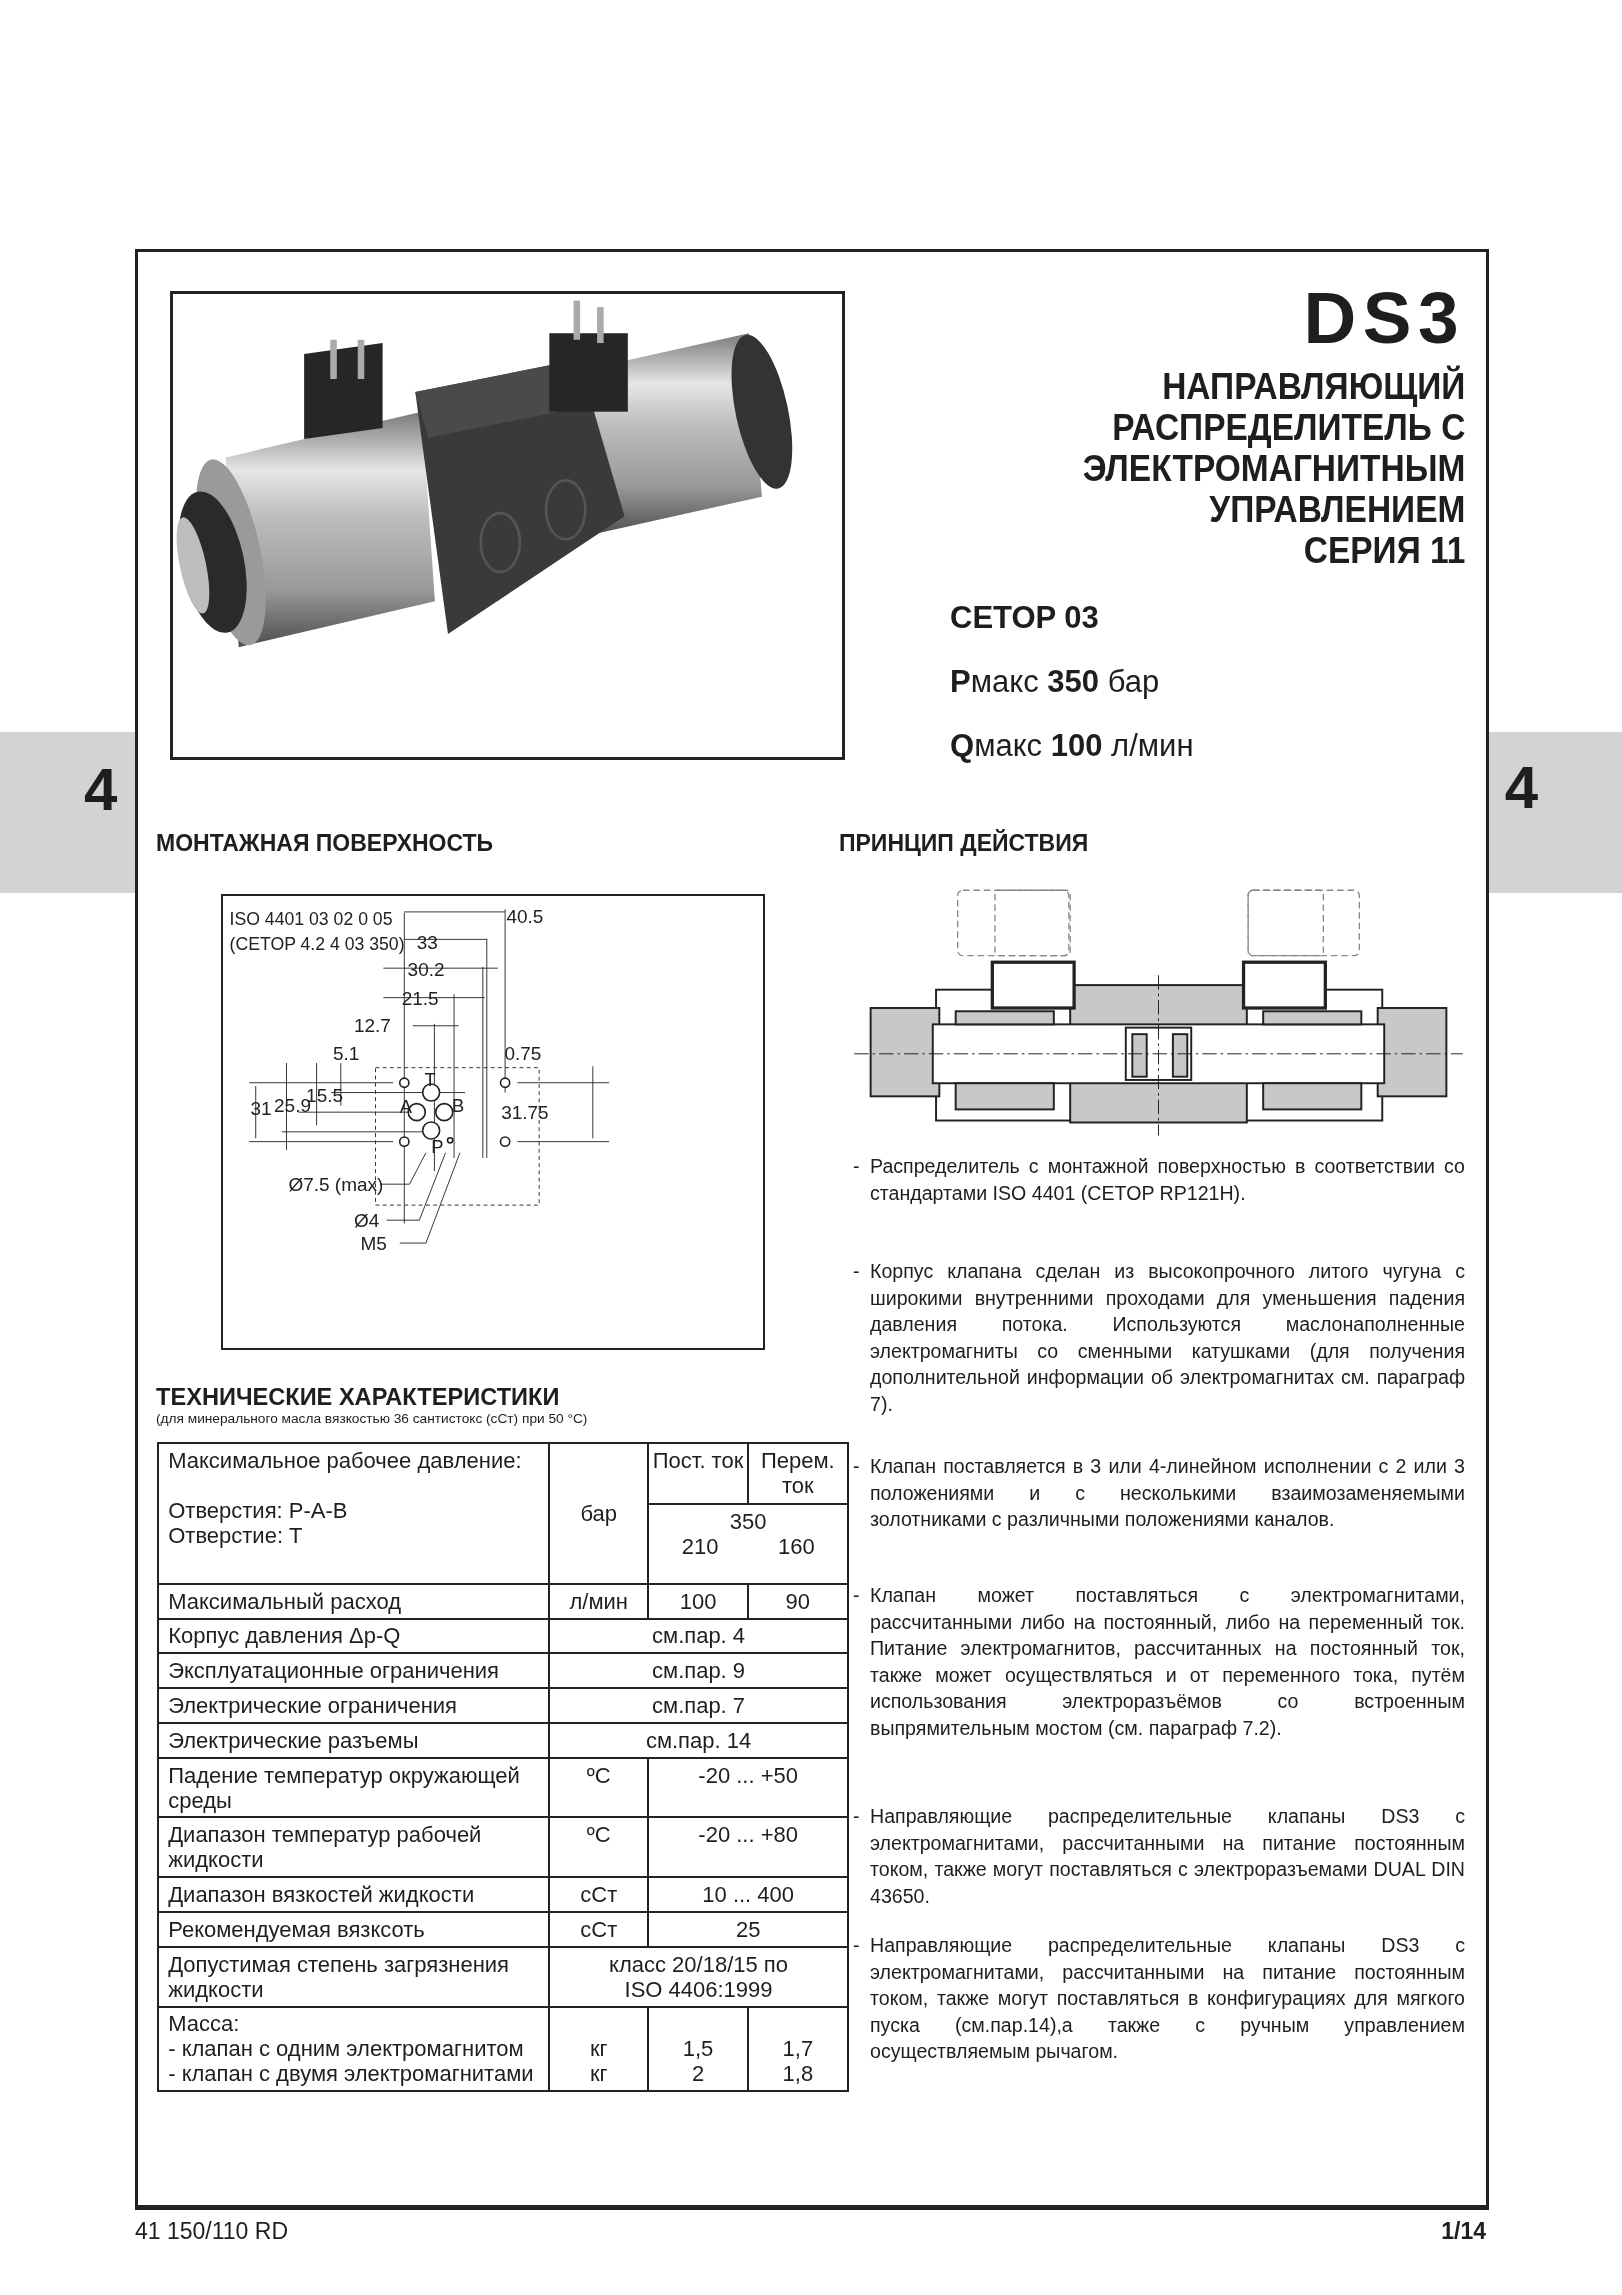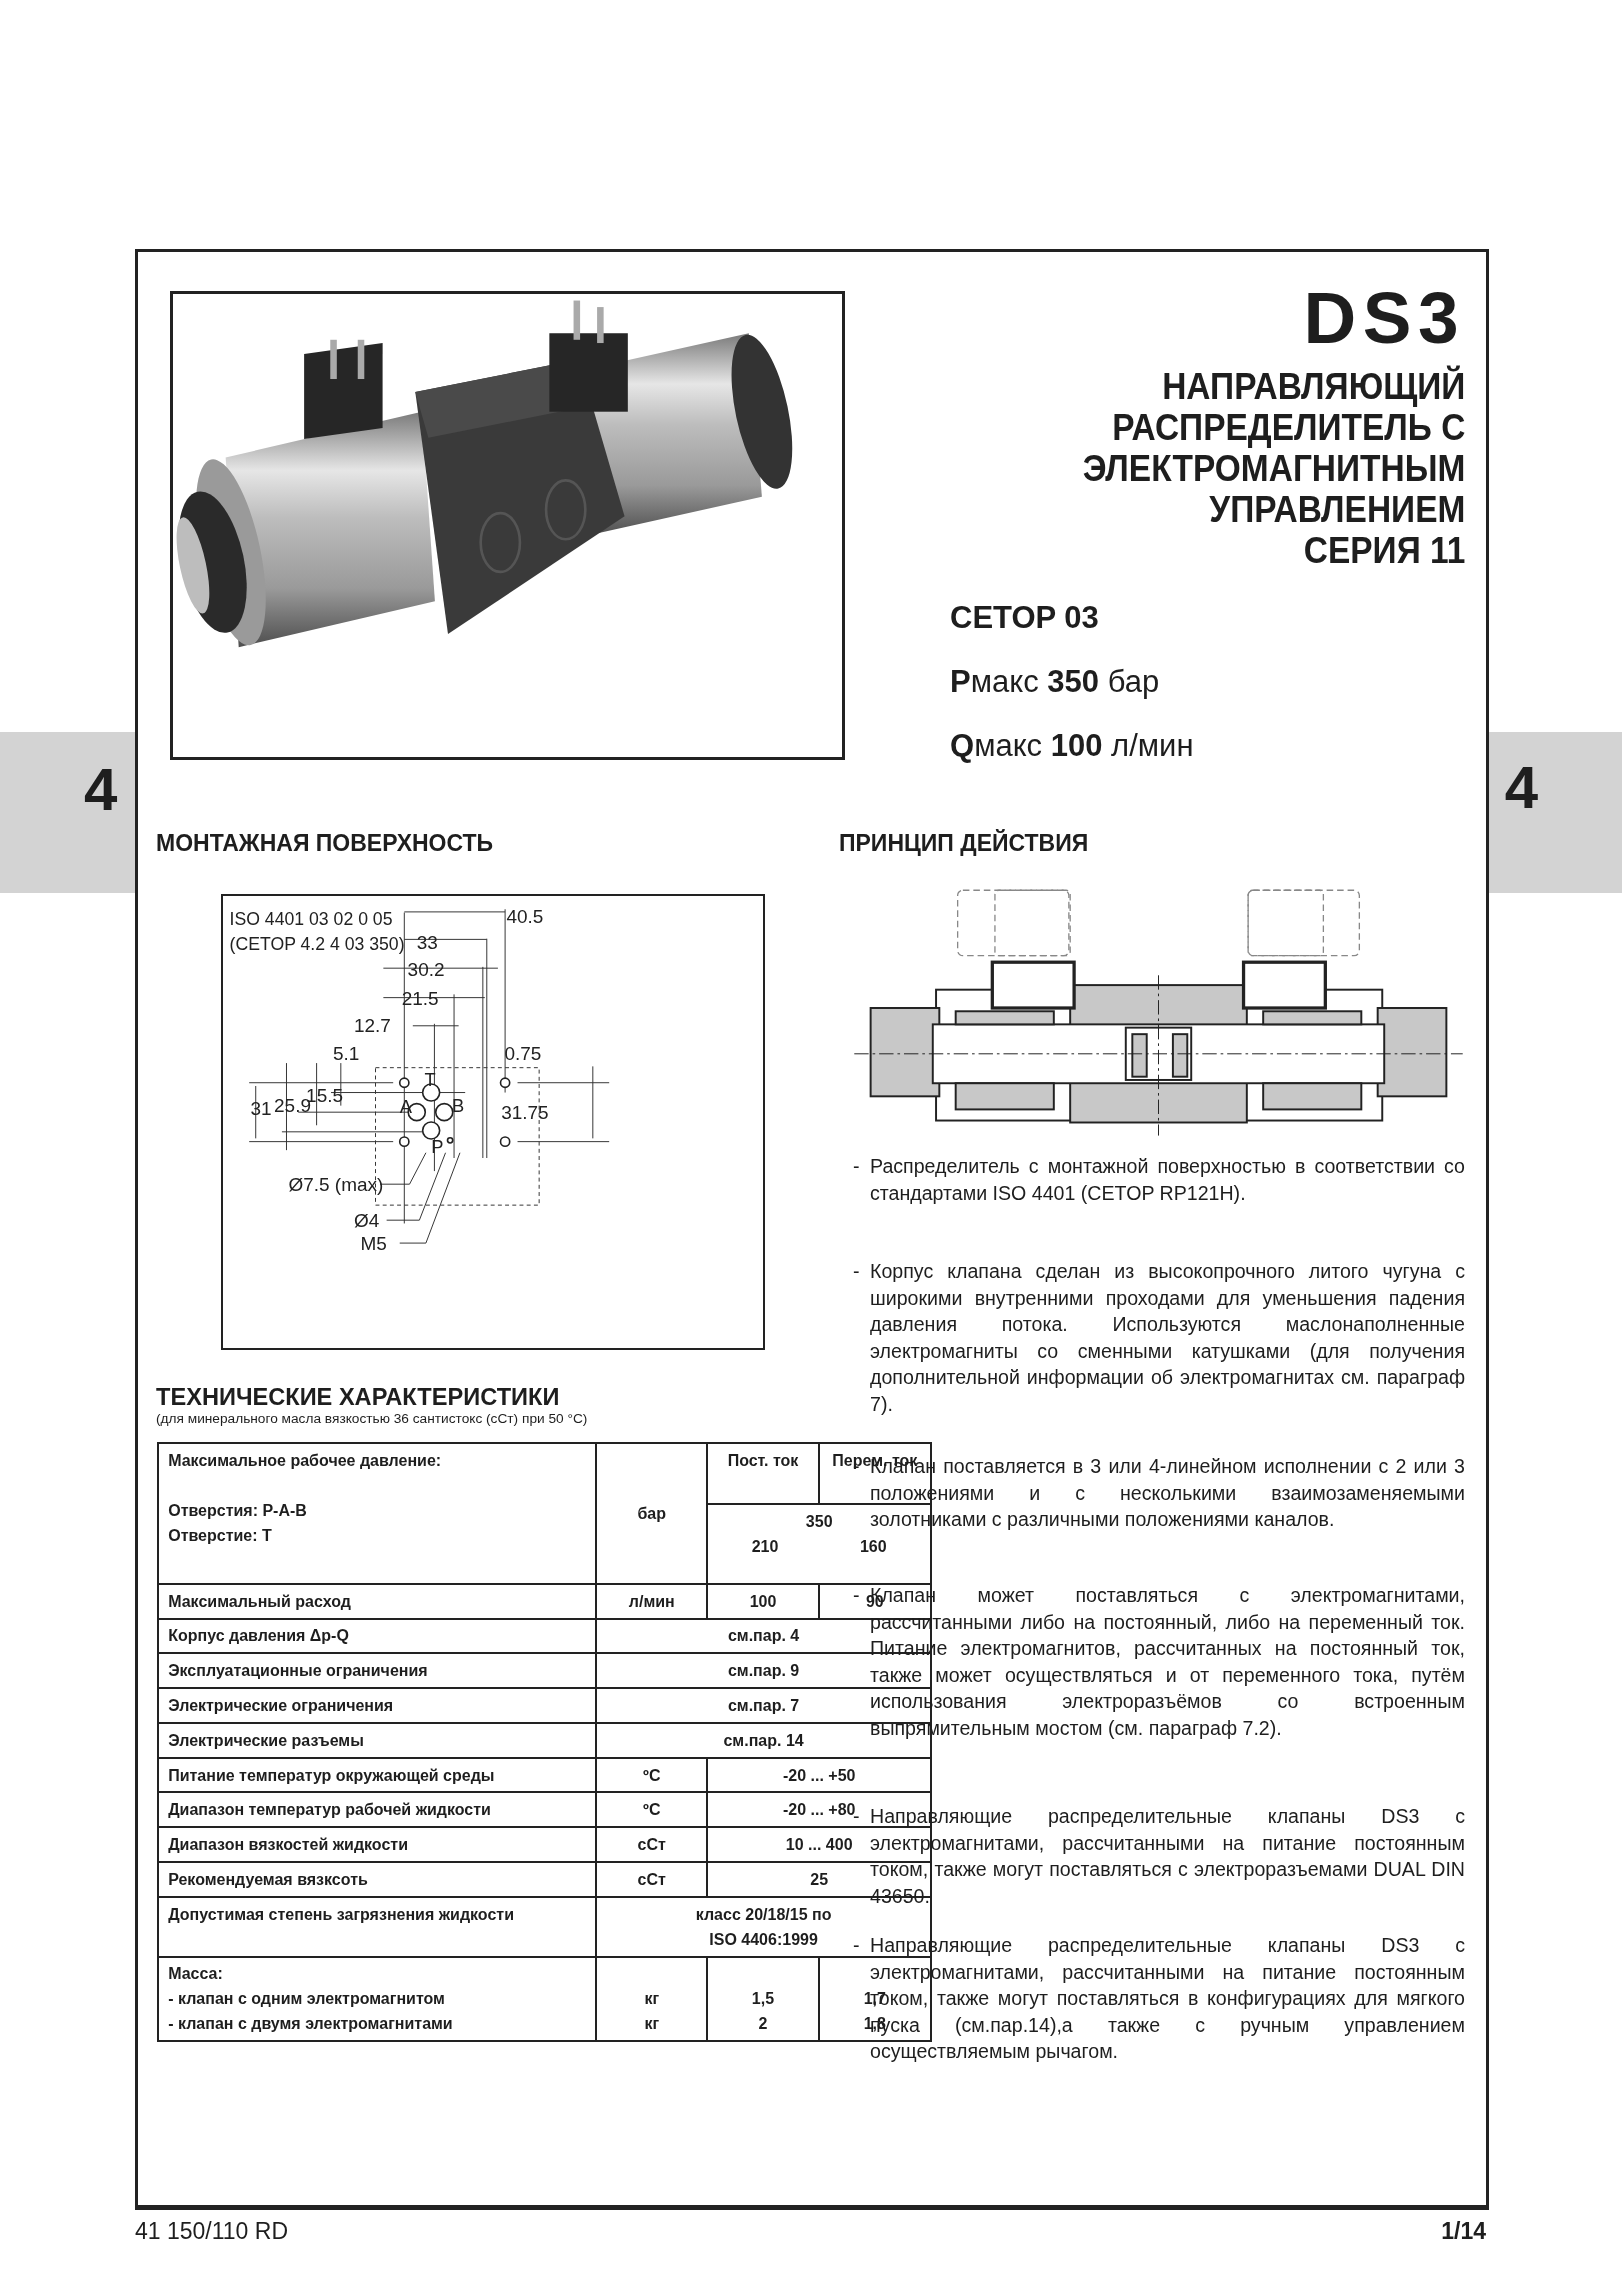--- a/index.html
+++ b/index.html
@@ -34,22 +34,22 @@
   .mount-box { position:absolute; left:221px; top:894px; width:540px; height:452px;
                border:2.6px solid #222; }
 
   
   .principle { position:absolute; left:851px; top:877px; width:615px; height:262px; }
 
   
   .tech-title { position:absolute; left:156px; top:1386px; font-weight:bold; font-size:23.6px; line-height:1; }
   .tech-sub { position:absolute; left:156px; top:1412px; font-size:13.7px; line-height:1; }
 
-  table.specs { position:absolute; left:157px; top:1442px; width:775px; border-collapse:collapse;
-                font-size:16px; line-height:25px;font-weight:bold; }
+  table.specs { position:absolute; left:157px; top:1442px; width:692px; border-collapse:collapse;
+                font-size:22px; line-height:25px; }
   table.specs td { border:2.6px solid #222; padding:3.9px 9.2px; vertical-align:top; }
   table.specs td.c { text-align:center; padding:3.9px 2.6px; }
   .sub-split { display:flex; }
   .sub-split > div { flex:1; text-align:center; }
 
   
   .para { position:absolute; left:853px; width:612px; font-size:19.6px; line-height:26.5px;
           text-align:justify; }
   .para .dash { position:absolute; left:0; }
   .para .body { display:block; padding-left:17px; }
@@ -286,21 +286,21 @@
   </tr>
   <tr>
     <td>Электрические ограничения</td>
     <td colspan="3" class="c">см.пар. 7</td>
   </tr>
   <tr>
     <td>Электрические разъемы</td>
     <td colspan="3" class="c">см.пар. 14</td>
   </tr>
   <tr>
-    <td style="width:353px;">Питание температур окружающей среды</td>
+    <td style="width:353px;">Падение температур окружающей среды</td>
     <td class="c">ºC</td>
     <td colspan="2" class="c">-20 ... +50</td>
   </tr>
   <tr>
     <td>Диапазон температур рабочей жидкости</td>
     <td class="c">ºC</td>
     <td colspan="2" class="c">-20 ... +80</td>
   </tr>
   <tr>
     <td>Диапазон вязкостей жидкости</td>

